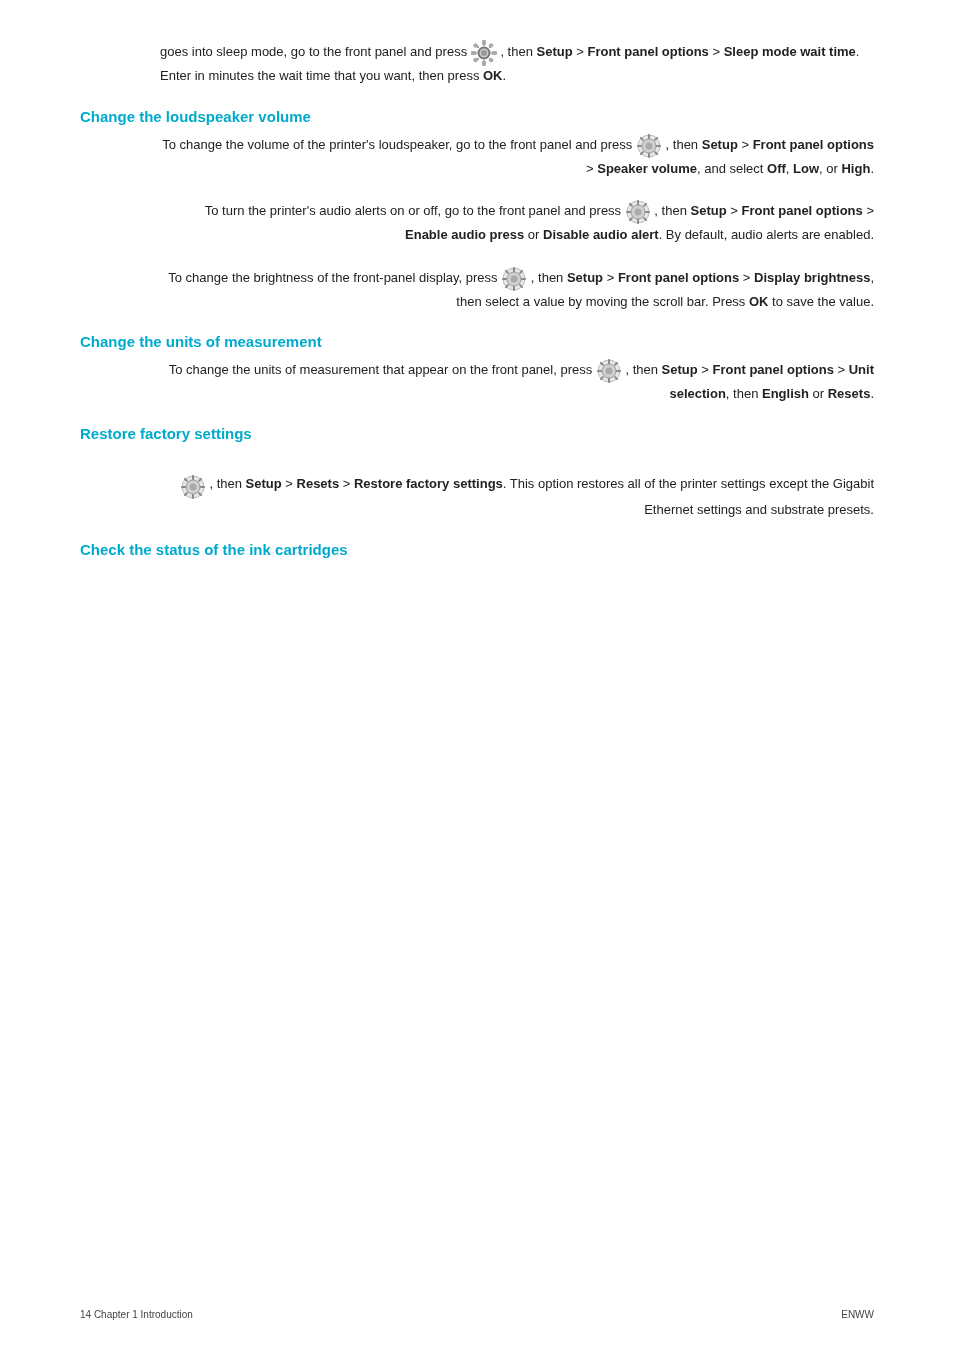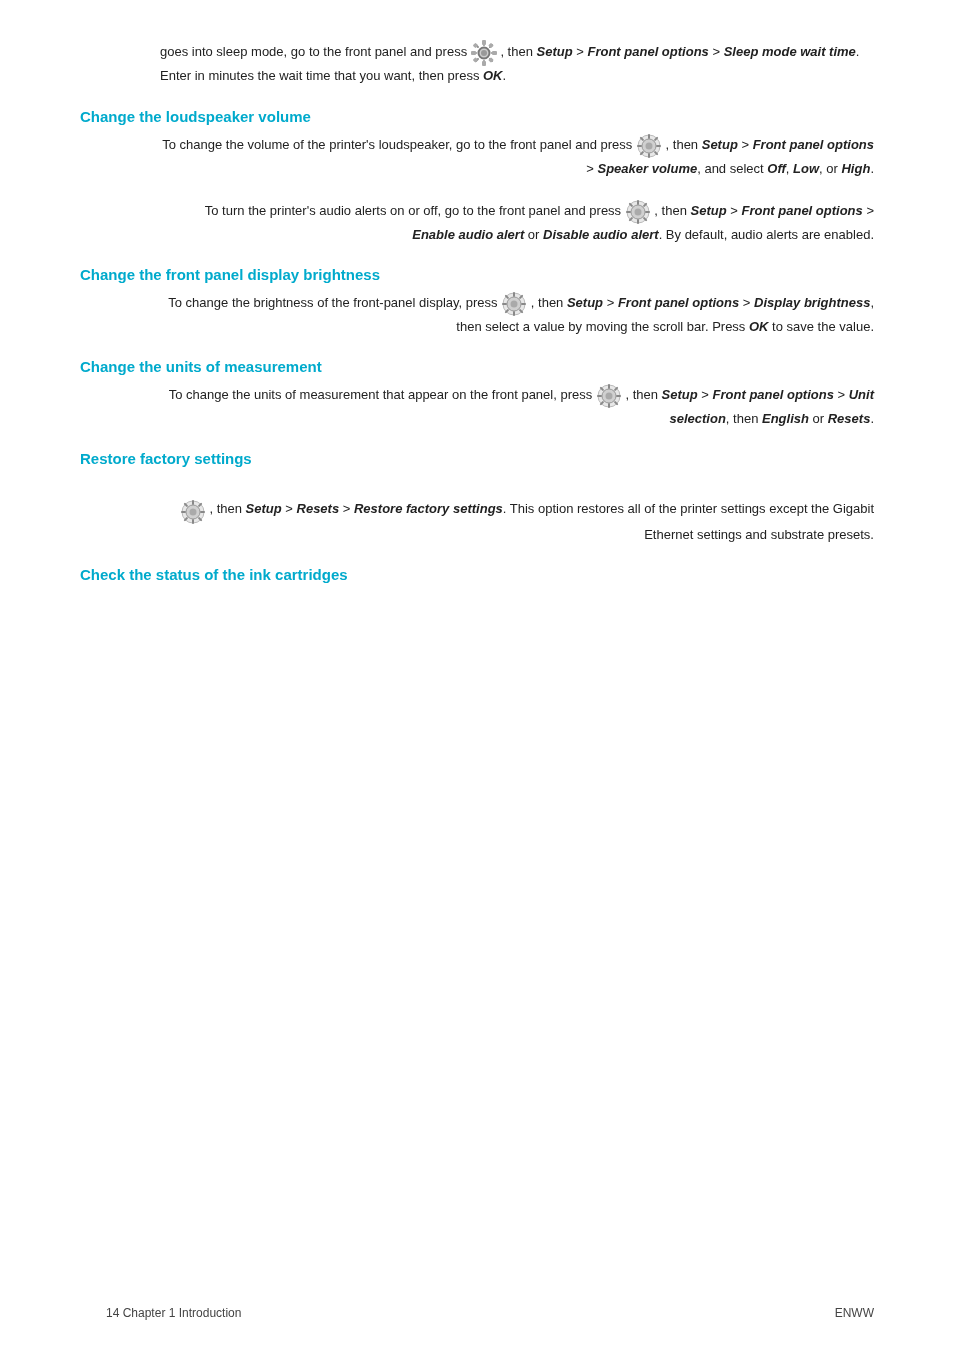--- a/index.html
+++ b/index.html
@@ -34,38 +34,36 @@
     .section-body {
       padding-left: 80px;
       line-height: 1.6;
     }
     .section-body p {
       margin-bottom: 6px;
       text-align: right;
     }
     b, strong {
       font-weight: bold;
-      font-style: italic;
     }
     .link {
       color: #0066cc;
       text-decoration: underline;
       cursor: pointer;
     }
     .footer {
       position: absolute;
       bottom: 30px;
       left: 0;
       right: 0;
       display: flex;
       justify-content: space-between;
       padding: 0 80px;
-      font-size: 12px;
+      font-size: 10px;
       color: #444;
-      margin-left: 26px;
     }
     
     svg.gear {
       width: 26px;
       height: 26px;
       vertical-align: middle;
     }
   </style>
 </head>
 <body>
@@ -125,27 +123,26 @@
           <circle cx="13" cy="13" r="3.5" fill="#aaa"></circle>
           <line x1="13" y1="2" x2="13" y2="5" stroke="#888" stroke-width="2" stroke-linecap="round"></line>
           <line x1="13" y1="21" x2="13" y2="24" stroke="#888" stroke-width="2" stroke-linecap="round"></line>
           <line x1="2" y1="13" x2="5" y2="13" stroke="#888" stroke-width="2" stroke-linecap="round"></line>
           <line x1="21" y1="13" x2="24" y2="13" stroke="#888" stroke-width="2" stroke-linecap="round"></line>
           <line x1="4.9" y1="4.9" x2="6.9" y2="6.9" stroke="#888" stroke-width="2" stroke-linecap="round"></line>
           <line x1="19.1" y1="19.1" x2="21.1" y2="21.1" stroke="#888" stroke-width="2" stroke-linecap="round"></line>
           <line x1="4.9" y1="21.1" x2="6.9" y2="19.1" stroke="#888" stroke-width="2" stroke-linecap="round"></line>
           <line x1="19.1" y1="6.9" x2="21.1" y2="4.9" stroke="#888" stroke-width="2" stroke-linecap="round"></line>
         </svg>
-        <span>, then <b>Setup</b> &gt; <b>Front panel options</b> &gt; <b>Enable audio alert</b> or <b>Disable audio alert</b>. By default, audio alerts are enabled.</span>
-      </p>
-    </div>
-  </div>
-
-  <div class="section">
-    <div class="section-title">Change the front panel display brightness</div>
+        <span>, then <b>Setup</b> &gt; <b>Front panel options</b> &gt; <b>Enable audio press</b> or <b>Disable audio alert</b>. By default, audio alerts are enabled.</span>
+      </p>
+    </div>
+  </div>
+
+  <div class="section">
     <div class="section-body">
       <p>
         <span>To change the brightness of the front-panel display, press </span>
         <svg class="gear" viewBox="0 0 26 26" xmlns="http://www.w3.org/2000/svg">
           <circle cx="13" cy="13" r="11" fill="#e8e8e8" stroke="#bbb" stroke-width="1"></circle>
           <circle cx="13" cy="13" r="7" fill="#d0d0d0" stroke="#999" stroke-width="1"></circle>
           <circle cx="13" cy="13" r="3.5" fill="#aaa"></circle>
           <line x1="13" y1="2" x2="13" y2="5" stroke="#888" stroke-width="2" stroke-linecap="round"></line>
           <line x1="13" y1="21" x2="13" y2="24" stroke="#888" stroke-width="2" stroke-linecap="round"></line>
           <line x1="2" y1="13" x2="5" y2="13" stroke="#888" stroke-width="2" stroke-linecap="round"></line>

